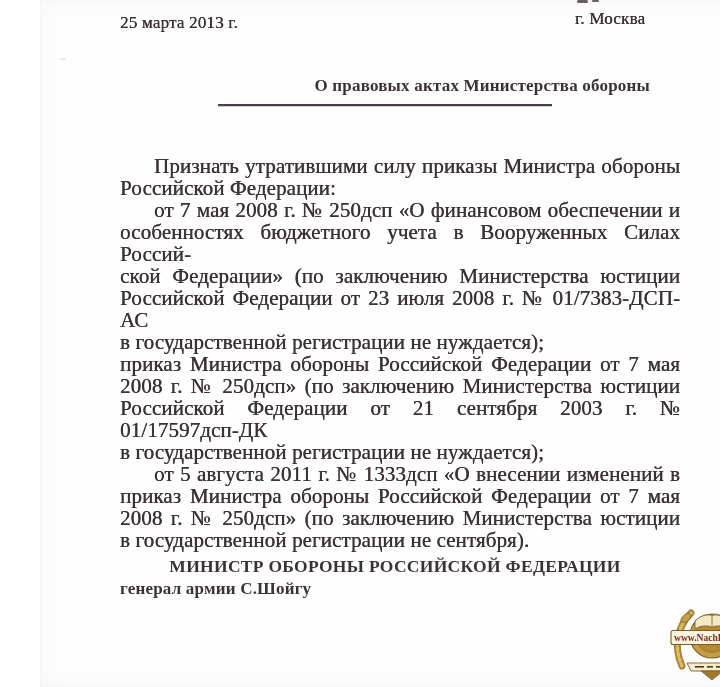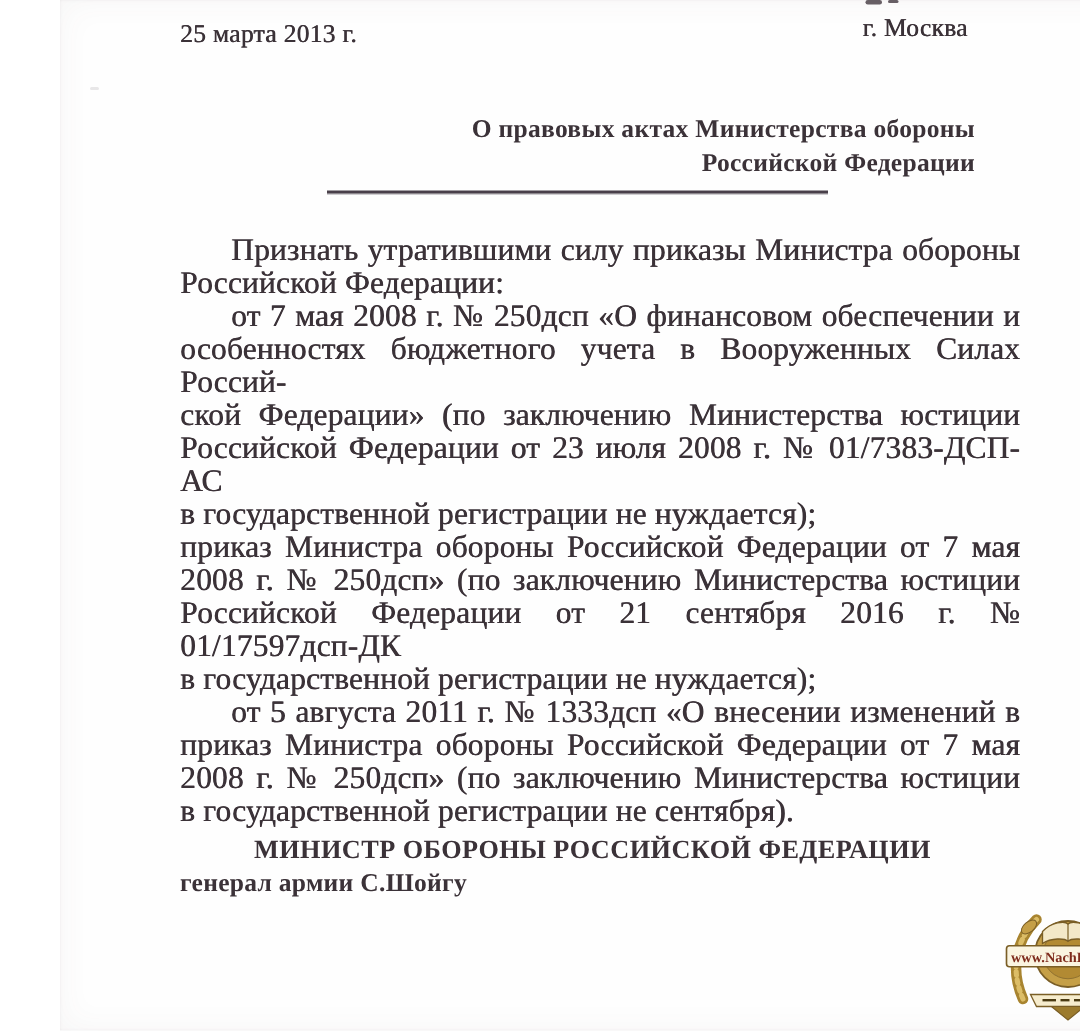--- a/index.html
+++ b/index.html
@@ -76,40 +76,39 @@
 
   <div class="artifact a1"></div>
   <div class="artifact a2"></div>
   <div class="artifact a3"></div>
 
   <div class="date-stamp scan-text">25 марта 2013 г.</div>
   <div class="place-stamp scan-text">г. Москва</div>
 
   <div class="title-wrap">
     <div>О правовых актах Министерства обороны</div>
-    <div>Российской Федерации</div>
     <div class="title-underline"></div>
   </div>
 
   <div class="doc-body scan-text">
       <div class="paragraph">
         <div class="line first">Признать утратившими силу приказы Министра обороны</div>
         <div class="line last">Российской Федерации:</div>
       </div>
       <div class="paragraph">
         <div class="line first">от 7 мая 2008 г. № 250дсп «О финансовом обеспечении и</div>
         <div class="line">особенностях бюджетного учета в Вооруженных Силах Россий-</div>
         <div class="line">ской Федерации» (по заключению Министерства юстиции</div>
         <div class="line">Российской Федерации от 23 июля 2008 г. № 01/7383-ДСП-АС</div>
         <div class="line last">в государственной регистрации не нуждается);</div>
       </div>
       <div class="paragraph">
         <div class="line">приказ Министра обороны Российской Федерации от 7 мая</div>
         <div class="line">2008 г. № 250дсп» (по заключению Министерства юстиции</div>
-        <div class="line">Российской Федерации от 21 сентября 2016 г. № 01/17597дсп-ДК</div>
+        <div class="line">Российской Федерации от 21 сентября 2003 г. № 01/17597дсп-ДК</div>
         <div class="line last">в государственной регистрации не нуждается);</div>
       </div>
       <div class="paragraph">
         <div class="line first">от 5 августа 2011 г. № 1333дсп «О внесении изменений в</div>
         <div class="line">приказ Министра обороны Российской Федерации от 7 мая</div>
         <div class="line">2008 г. № 250дсп» (по заключению Министерства юстиции</div>
         <div class="line last">в государственной регистрации не сентября).</div>
       </div>
     </div>
 

